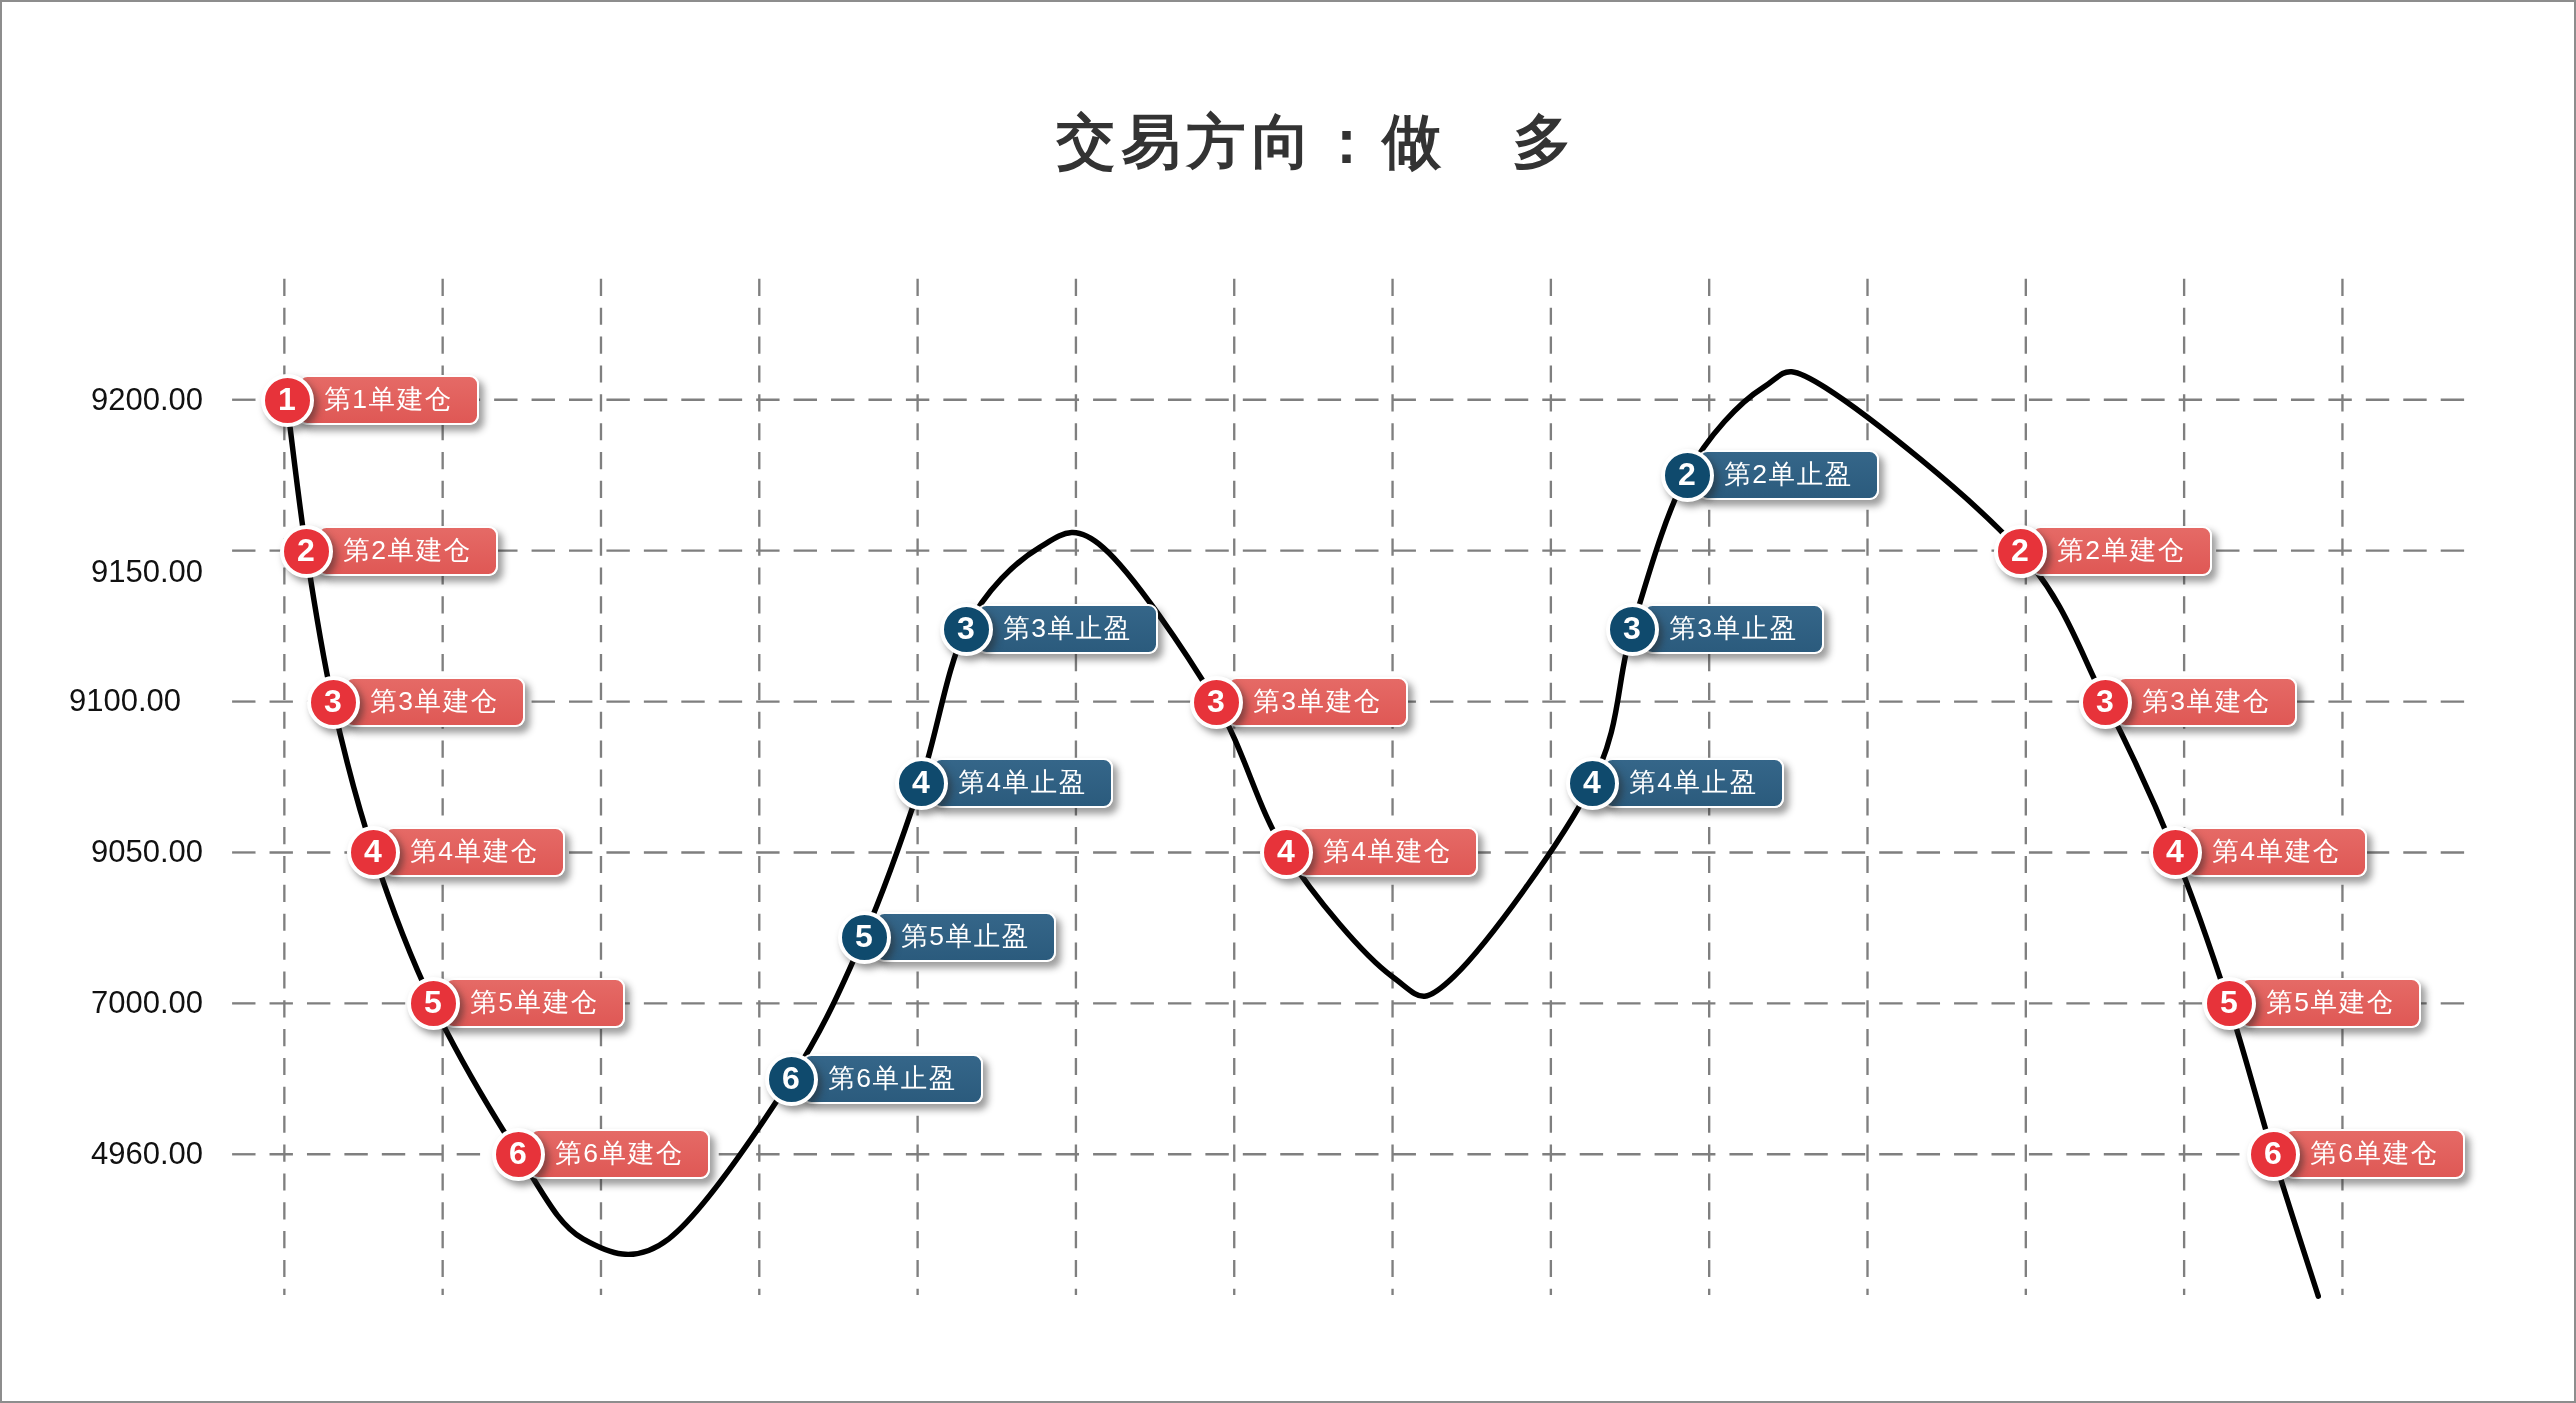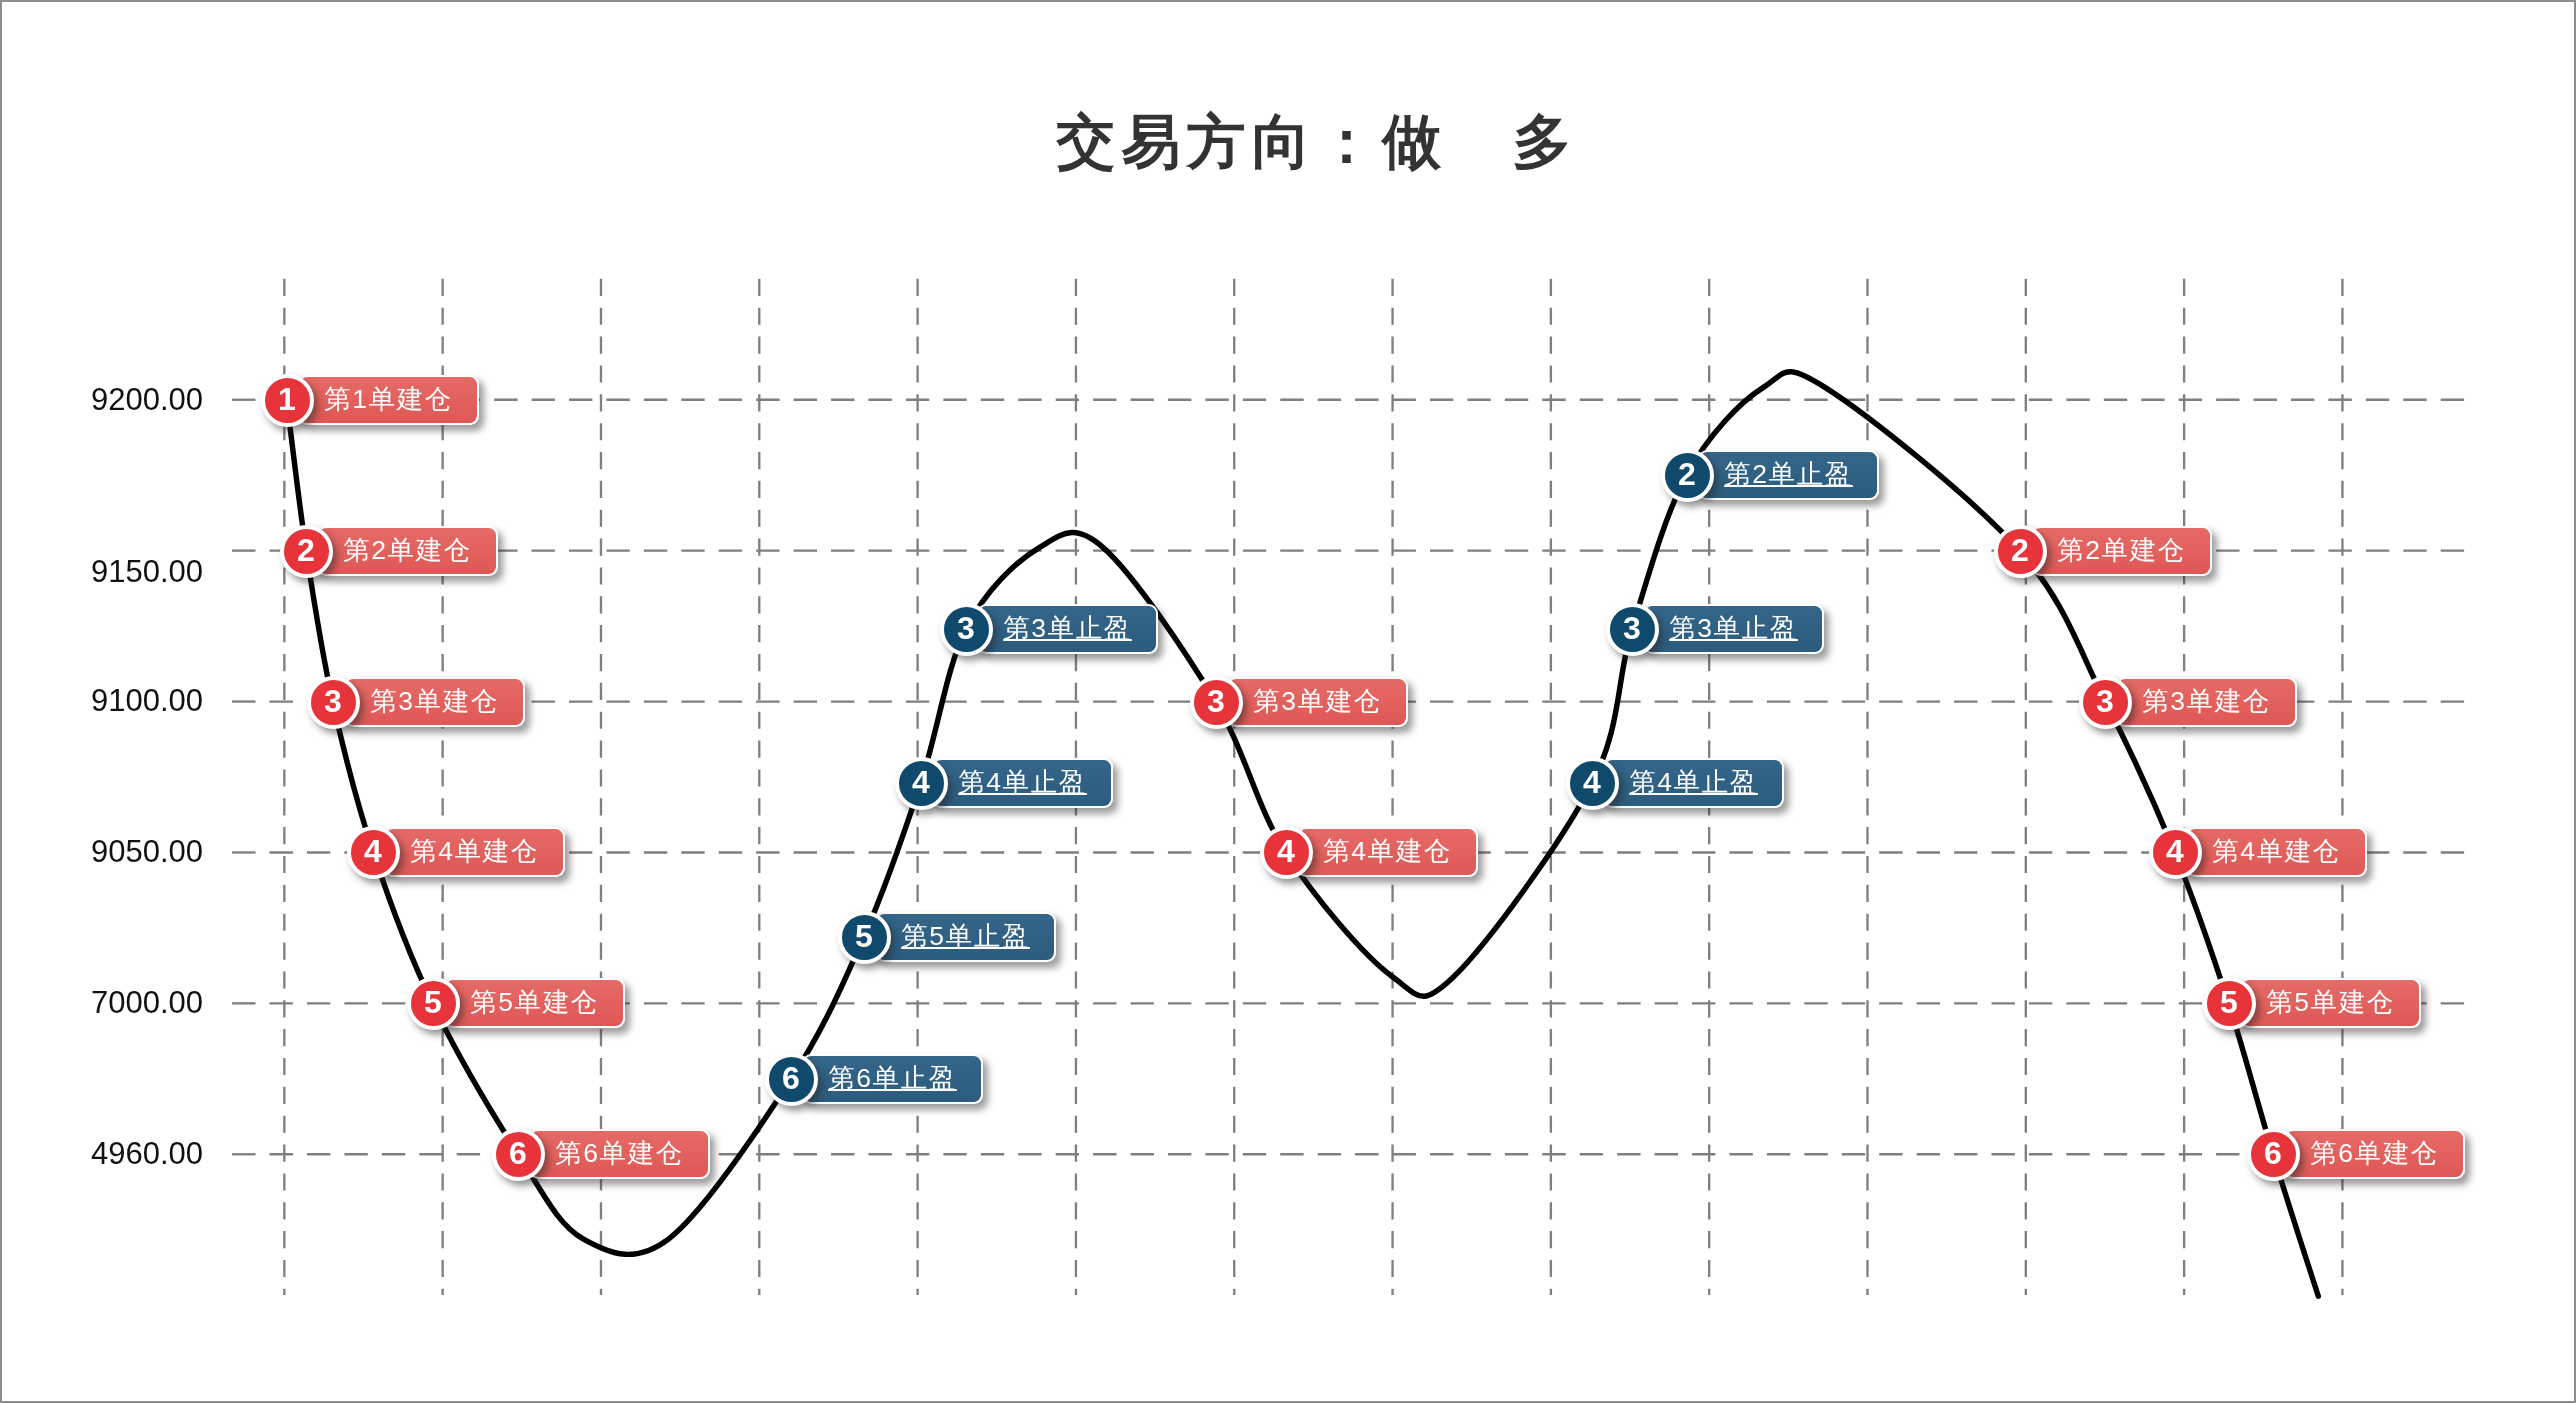--- a/index.html
+++ b/index.html
@@ -31,21 +31,21 @@
   .mlabel{
     position:absolute;left:11px;top:-25px;
     width:181px;height:50px;
     border:2.3px solid #fff;border-radius:9.4px;
     color:#fff;font-size:26.5px;line-height:44px;text-align:center;
     letter-spacing:1.6px;
     box-shadow:4.7px 5.5px 7.8px rgba(40,40,40,.45);
     white-space:nowrap;
   }
   .marker.entry .mlabel{background:linear-gradient(180deg,var(--entry-label-top,#e56a66),var(--entry-label,#df5855));}
-  .marker.exit  .mlabel{background:linear-gradient(180deg,var(--exit-label-top,#356689),var(--exit-label,#2b5b7d));text-decoration:underline;}
+  .marker.exit  .mlabel{background:linear-gradient(180deg,var(--exit-label-top,#356689),var(--exit-label,#2b5b7d));}
   .mcircle{
     position:absolute;left:-26.5px;top:-26.5px;
     width:53px;height:53px;
     border:4.7px solid #fff;border-radius:50%;
     color:#fff;font-size:32px;font-weight:bold;line-height:42px;text-align:center;
     box-shadow:3.9px 4.7px 7px rgba(40,40,40,.5);
   }
   .marker.entry .mcircle{background:var(--entry-circle,#e7333a);}
   .marker.exit  .mcircle{background:var(--exit-circle,#0f4a6d);}
 </style>
@@ -73,21 +73,21 @@
       <line x1="2189" y1="355" x2="2189" y2="1658" stroke="#7f7f7f" stroke-width="3" stroke-dasharray="22 15"></line>
       <line x1="2392" y1="355" x2="2392" y2="1658" stroke="#7f7f7f" stroke-width="3" stroke-dasharray="22 15"></line>
       <line x1="2595" y1="355" x2="2595" y2="1658" stroke="#7f7f7f" stroke-width="3" stroke-dasharray="22 15"></line>
       <line x1="2798" y1="355" x2="2798" y2="1658" stroke="#7f7f7f" stroke-width="3" stroke-dasharray="22 15"></line>
       <line x1="3001" y1="355" x2="3001" y2="1658" stroke="#7f7f7f" stroke-width="3" stroke-dasharray="22 15"></line>
       <path d="M 365 510.0 C 369.2 542.3, 380.2 639.0, 390 703.5 C 399.8 768.0, 409.7 832.5, 424 897.0 C 438.3 961.5, 454.7 1026.0, 476 1090.5 C 497.3 1155.0, 521.0 1219.5, 552 1284.0 C 583.0 1348.5, 629.8 1427.2, 662 1477.5 C 694.2 1527.8, 712.8 1567.8, 745 1585.9 C 777.2 1603.9, 810.5 1620.0, 855 1585.9 C 899.5 1551.7, 970.3 1445.3, 1012 1380.8 C 1053.7 1316.3, 1077.3 1262.1, 1105 1198.9 C 1132.7 1135.7, 1156.2 1067.3, 1178 1001.5 C 1199.8 935.7, 1210.7 854.4, 1236 804.1 C 1261.3 753.8, 1300.7 717.0, 1330 699.6 C 1359.3 682.2, 1374.3 666.7, 1412 699.6 C 1449.7 732.5, 1517.0 831.9, 1556 897.0 C 1595.0 962.1, 1608.3 1031.8, 1646 1090.5 C 1683.7 1149.2, 1746.0 1222.7, 1782 1249.2 C 1818.0 1275.6, 1819.2 1290.5, 1862 1249.2 C 1904.8 1207.9, 2001.0 1075.7, 2039 1001.5 C 2077.0 927.3, 2069.8 869.9, 2090 804.1 C 2110.2 738.3, 2132.0 658.4, 2160 606.8 C 2188.0 555.1, 2228.3 513.2, 2258 494.5 C 2287.7 475.8, 2283.2 459.7, 2338 494.5 C 2392.8 529.4, 2527.2 636.4, 2587 703.5 C 2646.8 770.6, 2663.8 832.5, 2697 897.0 C 2730.2 961.5, 2759.7 1026.0, 2786 1090.5 C 2812.3 1155.0, 2834.0 1219.5, 2855 1284.0 C 2876.0 1348.5, 2892.8 1414.9, 2912 1477.5 C 2931.2 1540.1, 2960.3 1629.1, 2970 1659.4" fill="none" stroke="#000000" stroke-width="7" stroke-linecap="round"></path>
     </svg>
   <div id="tick-layer">
       <div class="tick" style="top: 381px; width: 156px;">9200.00</div>
       <div class="tick" style="top: 553px; width: 156px;">9150.00</div>
-      <div class="tick" style="top: 682px; width: 156px;">9100.00</div>
+      <div class="tick" style="top: 682px; width: 156px; text-align: center;">9100.00</div>
       <div class="tick" style="top: 833px; width: 156px;">9050.00</div>
       <div class="tick" style="top: 984px; width: 156px;">7000.00</div>
       <div class="tick" style="top: 1135px; width: 156px;">4960.00</div>
     </div>
   <div id="marker-layer">
       <div class="marker entry" style="left: 285px; top: 398px;">
         <span class="mlabel">第1单建仓</span>
         <span class="mcircle">1</span>
       </div>
       <div class="marker entry" style="left: 304px; top: 549px;">

